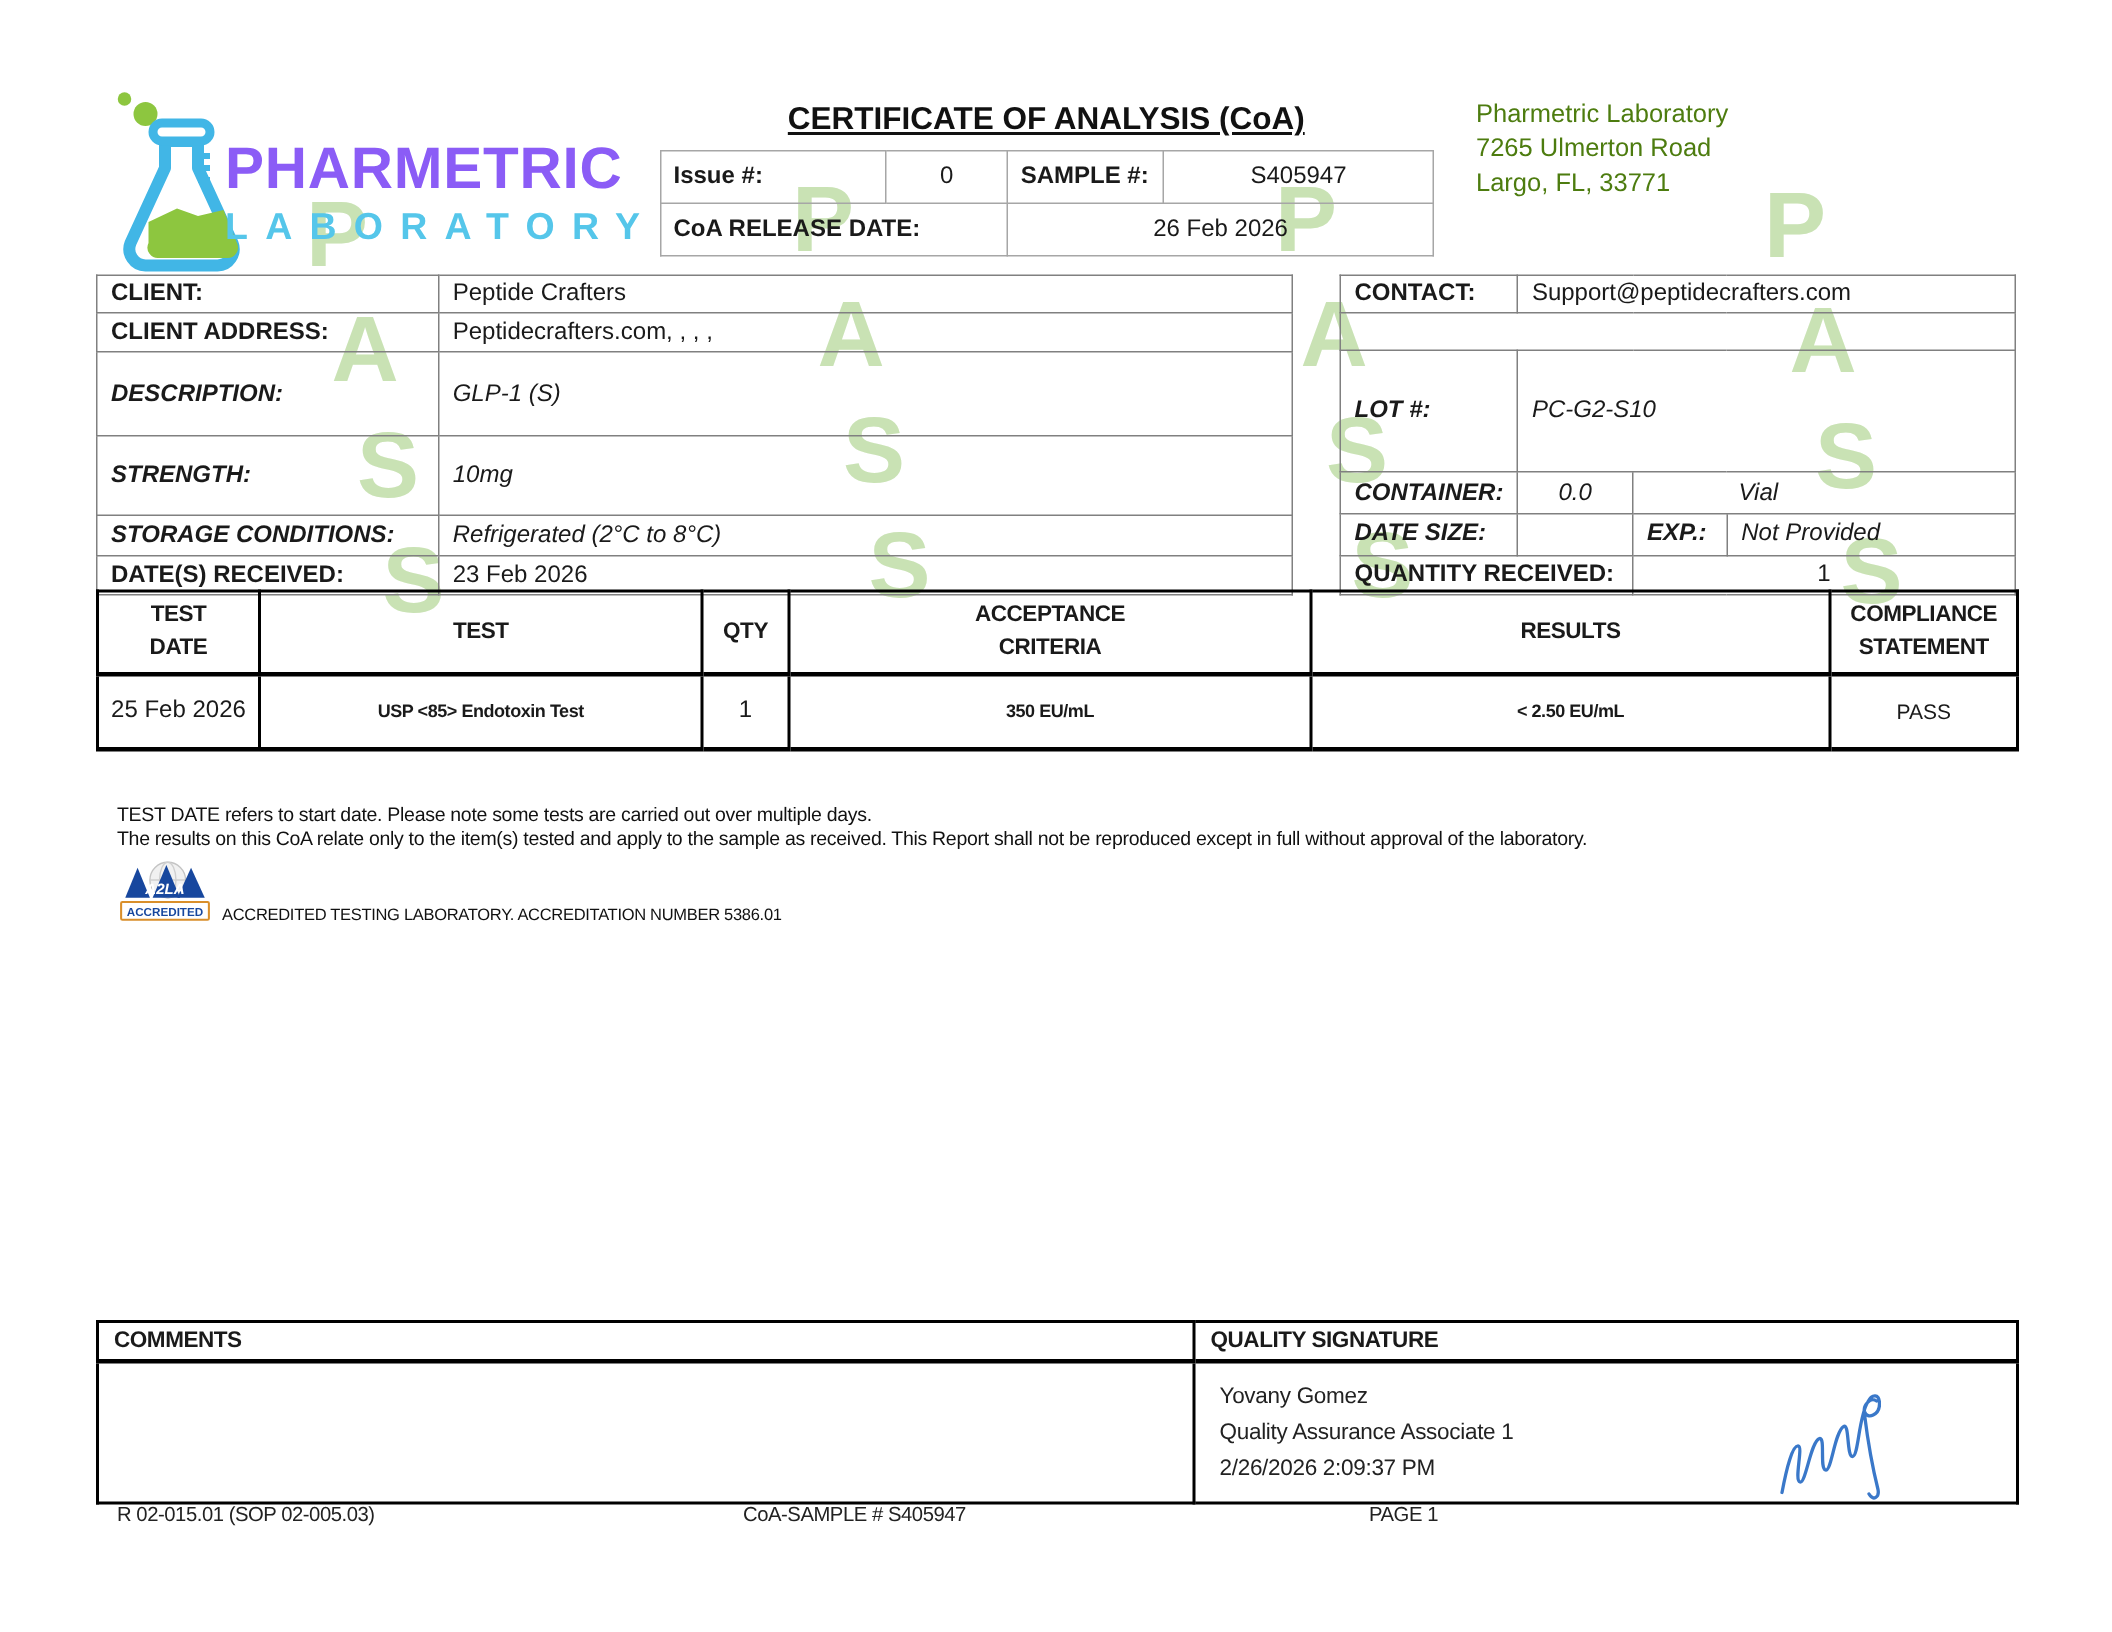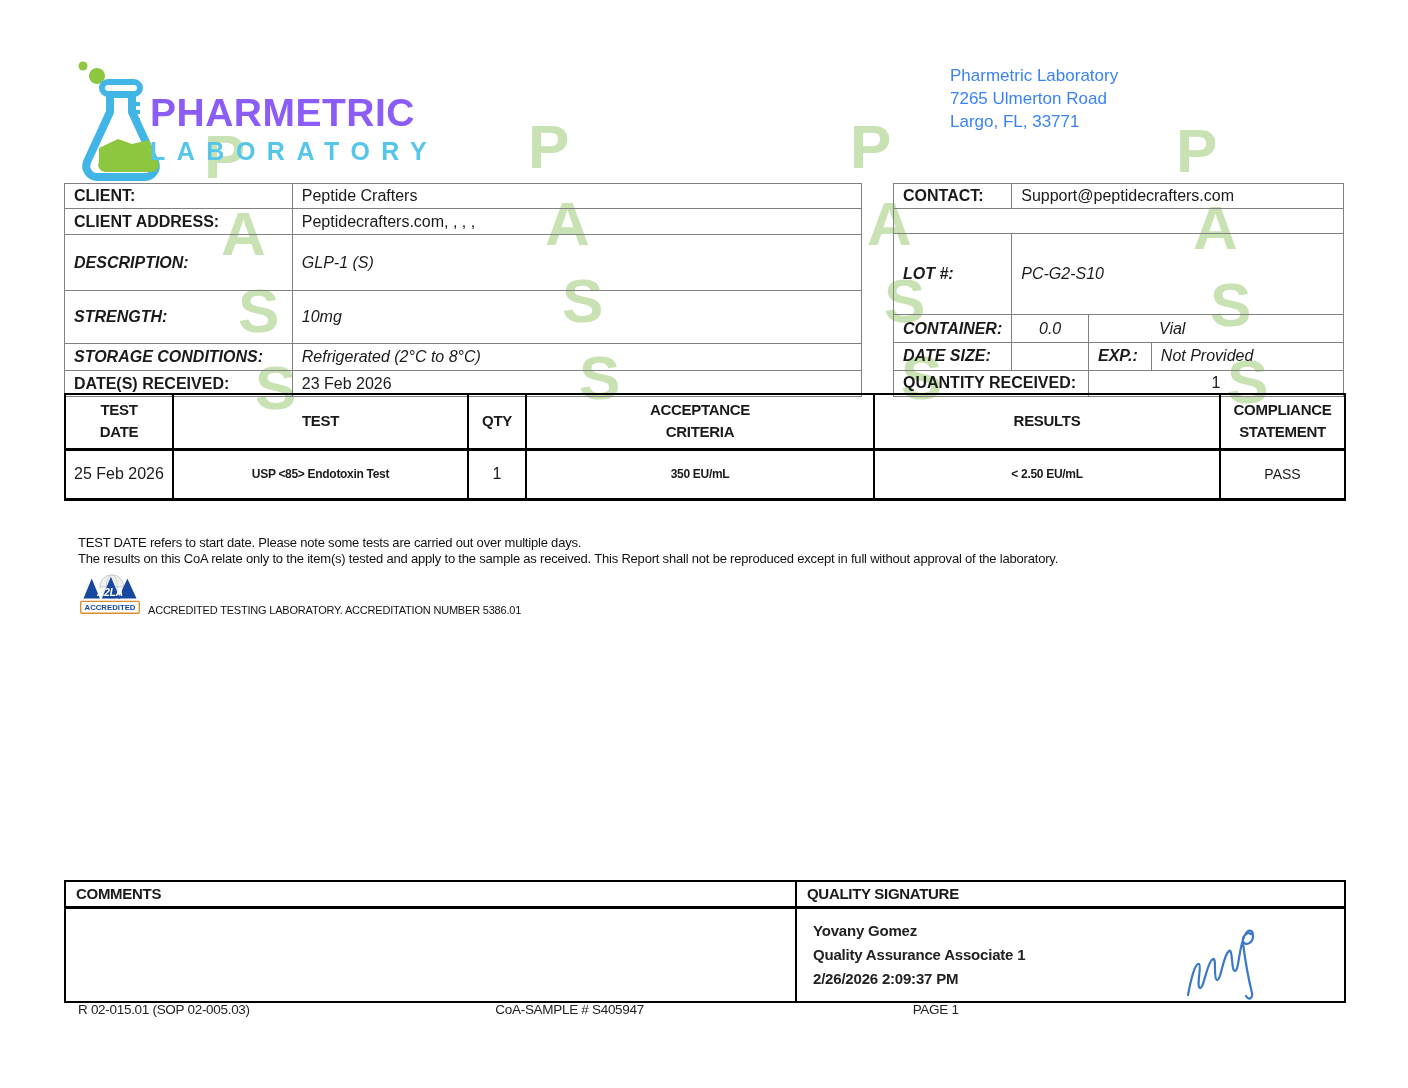--- a/index.html
+++ b/index.html
@@ -21,21 +21,21 @@
   .brand-sub  { font-size:25px; font-weight:bold; color:#55c6ea; letter-spacing:11.5px; margin-top:2px; }
 
   .doc-title { position:absolute; left:440px; top:68px; width:515px; text-align:center;
                font-size:21px; font-weight:bold; text-decoration:underline; color:#111; }
 
   .issue-table { position:absolute; left:440px; top:100px; width:516px; border-collapse:collapse; }
   .issue-table td { border:1.5px solid #a6a6a6; height:35px; font-size:16px; padding:2px 8px; background:transparent; }
   .issue-table td.lab { font-weight:bold; }
   .issue-table td.val { text-align:center; }
 
-  .lab-address { position:absolute; left:950px; top:64px; font-size:17px; line-height:23px; color:#3b82f6; }
+  .lab-address { position:absolute; left:984px; top:64px; font-size:17px; line-height:23px; color:#4d7c0f; }
 
   
   .info-wrap { position:absolute; left:64px; top:183px; width:1280px; display:flex; }
   .info-table { border-collapse:collapse; }
   .info-table td { border:1px solid #808080; font-size:16px; padding:2px 9px; vertical-align:middle; background:transparent; }
   .b  { font-weight:bold; }
   .bi { font-weight:bold; font-style:italic; }
   .it { font-style:italic; }
   .ctr { text-align:center; }
   .spacer-col { width:31px; }
@@ -52,21 +52,21 @@
   .notes { position:absolute; left:78px; top:535px; font-size:13px; letter-spacing:-0.2px; line-height:15.5px; color:#111; }
 
   .accred { position:absolute; left:78px; top:572px; display:flex; align-items:flex-end; }
   .accred-caption { font-size:11px; letter-spacing:-0.2px; margin-left:6px; margin-top:-8px; color:#111; }
 
   
   .comments-table { position:absolute; left:64px; top:880px; width:1280px; border-collapse:collapse; table-layout:fixed; }
   .comments-table td { border:2px solid #000; background:transparent; vertical-align:top; }
   .comments-table tr.hdr td { height:26px; font-size:15px; font-weight:bold; letter-spacing:-0.3px;
                               border-bottom:3px solid #000; padding:2px 10px; vertical-align:middle; }
-  .comments-table tr.bod td { height:95px;font-weight:bold; }
+  .comments-table tr.bod td { height:95px; }
   .sig-cell { position:relative; }
   .sig-text { position:absolute; left:16px; top:10px; font-size:15px; letter-spacing:-0.2px; line-height:24px; color:#222; }
   .sig-svg  { position:absolute; right:90px; top:8px; }
 
   .footer { position:absolute; left:64px; top:1002px; width:1280px; display:flex; font-size:13.5px;
             letter-spacing:-0.3px; color:#222; }
   .footer .f-left { flex:1; text-align:left; padding-left:14px; }
   .footer .f-center { flex:1; text-align:left; }
   .footer .f-right { flex:1; padding-right:14px; }
 </style>
@@ -103,21 +103,42 @@
       <line x1="74" y1="48" x2="82" y2="48" stroke="#41b6e6" stroke-width="4"></line>
       <line x1="74" y1="56" x2="82" y2="56" stroke="#41b6e6" stroke-width="4"></line>
       <line x1="74" y1="64" x2="82" y2="64" stroke="#41b6e6" stroke-width="4"></line>
       <path d="M41,92 l19,-9 14,5 17,-4 9,22 a7,7 0 0 1 -7,10 h-45 a7,7 0 0 1 -7,-10 z" fill="#8dc63f"></path>
     </svg>
     <div class="brand">
       <div class="brand-name">PHARMETRIC</div>
       <div class="brand-sub">LABORATORY</div>
     </div>
 
-
+    <div class="doc-title">CERTIFICATE OF ANALYSIS (CoA)</div>
+
+    <table class="issue-table">
+      <colgroup>
+          <col style="width:150px">
+          <col style="width:82px">
+          <col style="width:104px">
+          <col style="width:180px">
+        </colgroup>
+      <tbody>
+          <tr>
+        <td class="lab">Issue  #:</td>
+        <td class="val">0</td>
+        <td class="lab">SAMPLE #:</td>
+        <td class="val">S405947</td>
+      </tr>
+      <tr>
+        <td class="lab" colspan="2">CoA RELEASE DATE:</td>
+        <td class="val" colspan="2">26 Feb 2026</td>
+      </tr>
+    </tbody>
+      </table>
 
     <div class="lab-address">
       <div>Pharmetric Laboratory</div>
       <div>7265 Ulmerton Road</div>
       <div>Largo, FL, 33771</div>
     </div>
 
     <div class="info-wrap">
       <table class="info-table" style="width:798px">
         <colgroup>

